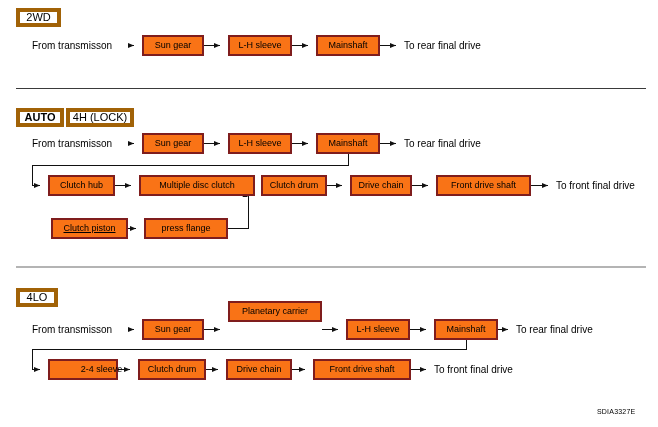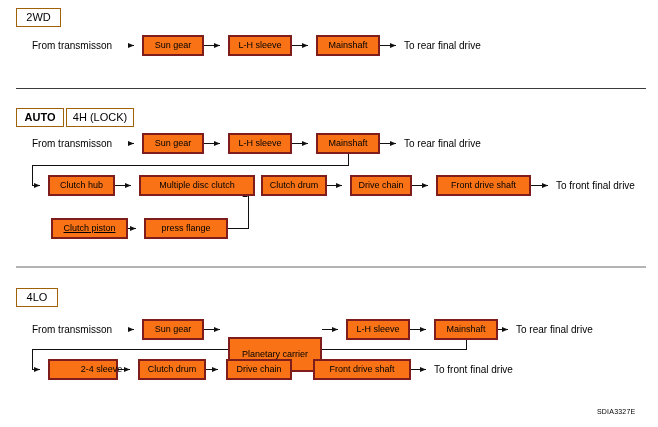--- a/index.html
+++ b/index.html
@@ -17,21 +17,21 @@
   }
   #connectors {
     position: absolute;
     left: 0; top: 0;
     width: 658px;
     height: 427px;
     pointer-events: none;
   }
   .tag {
     position: absolute;
-    border: 1px solid #a16207;
+    border: 4px solid #a16207;
     background: #ffffff;
     font-size: 11px;
     color: #000000;
     line-height: 1;
     display: flex;
     align-items: center;
     justify-content: center;
     box-sizing: border-box;
     white-space: nowrap;
   }
@@ -160,21 +160,21 @@
   <div class="node" style="left: 51px; top: 218px; width: 77px; height: 21px; text-decoration: underline;">Clutch piston</div>
   <div class="node" style="left: 144px; top: 218px; width: 84px; height: 21px;">press flange</div>
 
   <div class="divider light" style="left: 16px; top: 266px; width: 630px;"></div>
 
   <div class="tag" style="left: 16px; top: 288px; width: 42px; height: 19px;">4LO</div>
 
   <div class="freetext" style="left: 32px; top: 322px; width: 96px; height: 15px;">From transmisson</div>
 
   <div class="node" style="left: 142px; top: 319px; width: 62px; height: 21px;">Sun gear</div>
-  <div class="node" style="left: 228px; top: 337px; width: 94px; height: 35px;">Planetary carrier</div>
+  <div class="node" style="left: 228px; top: 301px; width: 94px; height: 21px;">Planetary carrier</div>
   <div class="node" style="left: 346px; top: 319px; width: 64px; height: 21px;">L-H sleeve</div>
   <div class="node" style="left: 434px; top: 319px; width: 64px; height: 21px;">Mainshaft</div>
 
   <div class="freetext" style="left: 516px; top: 322px; width: 96px; height: 15px;">To rear final drive</div>
 
   <div class="node" style="left: 48px; top: 359px; width: 70px; height: 21px; padding-left: 37px;">2-4 sleeve</div>
   <div class="node" style="left: 138px; top: 359px; width: 68px; height: 21px;">Clutch drum</div>
   <div class="node" style="left: 226px; top: 359px; width: 66px; height: 21px;">Drive chain</div>
   <div class="node" style="left: 313px; top: 359px; width: 98px; height: 21px;">Front drive shaft</div>
 

